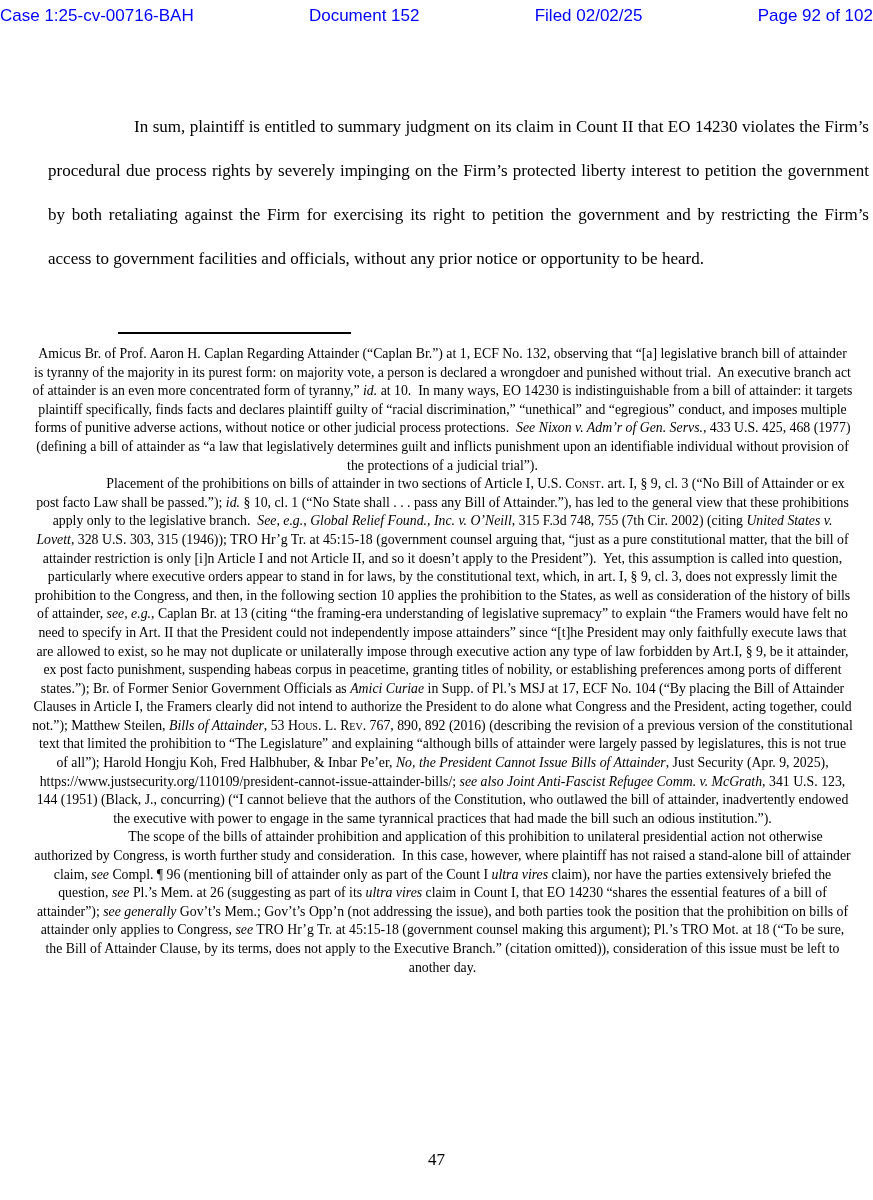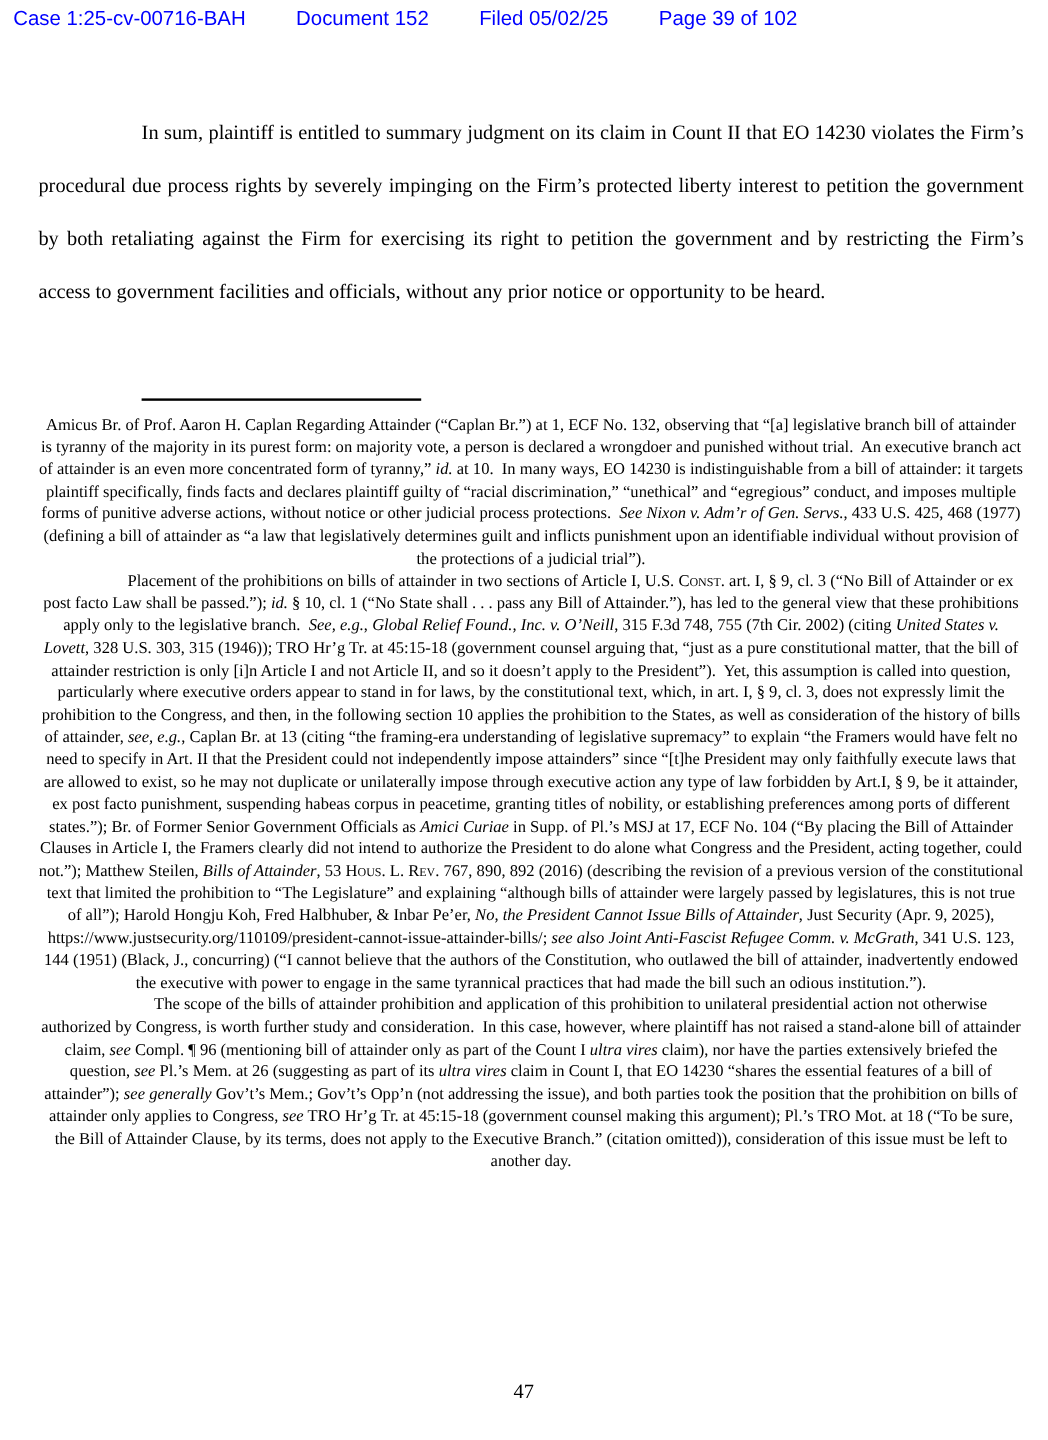--- a/index.html
+++ b/index.html
@@ -11,37 +11,36 @@
     color: #000000;
     font-family: "Liberation Serif", "DejaVu Serif", serif;
     overflow: hidden;
   }
   .header {
     position: absolute;
     top: 6px;
     left: 0;
     right: 0;
     display: flex;
-    justify-content: flex-start;
+    justify-content: space-between;
     gap: 42px;
     font-family: "Liberation Sans", "DejaVu Sans", sans-serif;
     font-size: 17px;
     white-space: nowrap;
-    margin-left: 11px;
   }
   .body-par {
     position: absolute;
     top: 89px;
     left: 32px;
     width: 821px;
     font-size: 17px;
     line-height: 44px;
     text-align: justify;
     text-indent: 86px;
-    margin: 0;
+    margin: 16px;
   }
   .separator {
     position: absolute;
     top: 332px;
     left: 118px;
     width: 233px;
     height: 0;
     border-top: 2px solid #000000;
   }
   .footnote {
@@ -71,22 +70,22 @@
   }
 </style>
 </head>
 <body>
 
 <div class="page">
 
   <div class="header" style="color: rgb(0, 0, 255);">
     <span>Case 1:25-cv-00716-BAH</span>
     <span>Document 152</span>
-    <span>Filed 05/02/25</span>
-    <span>Page 39 of 102</span>
+    <span>Filed 02/02/25</span>
+    <span>Page 92 of 102</span>
   </div>
 
   <p class="body-par">In sum, plaintiff is entitled to summary judgment on its claim in Count II that EO 14230 violates the Firm’s procedural due process rights by severely impinging on the Firm’s protected liberty interest to petition the government by both retaliating against the Firm for exercising its right to petition the government and by restricting the Firm’s access to government facilities and officials, without any prior notice or opportunity to be heard.</p>
 
   <div class="separator"></div>
 
   <div class="footnote">
       <p class="fn-p"><span>Amicus Br. of Prof. Aaron H. Caplan Regarding Attainder (“Caplan Br.”) at 1, ECF No. 132, observing that “[a] legislative branch bill of attainder is tyranny of the majority in its purest form: on majority vote, a person is declared a wrongdoer and punished without trial.  An executive branch act of attainder is an even more concentrated form of tyranny,” </span><span class="it">id.</span><span> at 10.  In many ways, EO 14230 is indistinguishable from a bill of attainder: it targets plaintiff specifically, finds facts and declares plaintiff guilty of “racial discrimination,” “unethical” and “egregious” conduct, and imposes multiple forms of punitive adverse actions, without notice or other judicial process protections.  </span><span class="it">See Nixon v. Adm’r of Gen. Servs.</span><span>, 433 U.S. 425, 468 (1977) (defining a bill of attainder as “a law that legislatively determines guilt and inflicts punishment upon an identifiable individual without provision of the protections of a judicial trial”).</span></p>
       <p class="fn-p indent"><span>Placement of the prohibitions on bills of attainder in two sections of Article I, U.S. </span><span class="sc">Const.</span><span> art. I, § 9, cl. 3 (“No Bill of Attainder or ex post facto Law shall be passed.”); </span><span class="it">id.</span><span> § 10, cl. 1 (“No State shall . . . pass any Bill of Attainder.”), has led to the general view that these prohibitions apply only to the legislative branch.  </span><span class="it">See, e.g.</span><span>, </span><span class="it">Global Relief Found., Inc. v. O’Neill</span><span>, 315 F.3d 748, 755 (7th Cir. 2002) (citing </span><span class="it">United States v. Lovett</span><span>, 328 U.S. 303, 315 (1946)); TRO Hr’g Tr. at 45:15-18 (government counsel arguing that, “just as a pure constitutional matter, that the bill of attainder restriction is only [i]n Article I and not Article II, and so it doesn’t apply to the President”).  Yet, this assumption is called into question, particularly where executive orders appear to stand in for laws, by the constitutional text, which, in art. I, § 9, cl. 3, does not expressly limit the prohibition to the Congress, and then, in the following section 10 applies the prohibition to the States, as well as consideration of the history of bills of attainder, </span><span class="it">see, e.g.</span><span>, Caplan Br. at 13 (citing “the framing-era understanding of legislative supremacy” to explain “the Framers would have felt no need to specify in Art. II that the President could not independently impose attainders” since “[t]he President may only faithfully execute laws that are allowed to exist, so he may not duplicate or unilaterally impose through executive action any type of law forbidden by Art.I, § 9, be it attainder, ex post facto punishment, suspending habeas corpus in peacetime, granting titles of nobility, or establishing preferences among ports of different states.”); Br. of Former Senior Government Officials as </span><span class="it">Amici Curiae</span><span> in Supp. of Pl.’s MSJ at 17, ECF No. 104 (“By placing the Bill of Attainder Clauses in Article I, the Framers clearly did not intend to authorize the President to do alone what Congress and the President, acting together, could not.”); Matthew Steilen, </span><span class="it">Bills of Attainder</span><span>, 53 </span><span class="sc">Hous. L. Rev.</span><span> 767, 890, 892 (2016) (describing the revision of a previous version of the constitutional text that limited the prohibition to “The Legislature” and explaining “although bills of attainder were largely passed by legislatures, this is not true of all”); Harold Hongju Koh, Fred Halbhuber, &amp; Inbar Pe’er, </span><span class="it">No, the President Cannot Issue Bills of Attainder</span><span>, Just Security (Apr. 9, 2025), https://www.justsecurity.org/110109/president-cannot-issue-attainder-bills/; </span><span class="it">see also Joint Anti-Fascist Refugee Comm. v. McGrath</span><span>, 341 U.S. 123, 144 (1951) (Black, J., concurring) (“I cannot believe that the authors of the Constitution, who outlawed the bill of attainder, inadvertently endowed the executive with power to engage in the same tyrannical practices that had made the bill such an odious institution.”).</span></p>
       <p class="fn-p indent"><span>The scope of the bills of attainder prohibition and application of this prohibition to unilateral presidential action not otherwise authorized by Congress, is worth further study and consideration.  In this case, however, where plaintiff has not raised a stand-alone bill of attainder claim, </span><span class="it">see</span><span> Compl. ¶ 96 (mentioning bill of attainder only as part of the Count I </span><span class="it">ultra vires</span><span> claim), nor have the parties extensively briefed the question, </span><span class="it">see</span><span> Pl.’s Mem. at 26 (suggesting as part of its </span><span class="it">ultra vires</span><span> claim in Count I, that EO 14230 “shares the essential features of a bill of attainder”); </span><span class="it">see generally</span><span> Gov’t’s Mem.; Gov’t’s Opp’n (not addressing the issue), and both parties took the position that the prohibition on bills of attainder only applies to Congress, </span><span class="it">see</span><span> TRO Hr’g Tr. at 45:15-18 (government counsel making this argument); Pl.’s TRO Mot. at 18 (“To be sure, the Bill of Attainder Clause, by its terms, does not apply to the Executive Branch.” (citation omitted)), consideration of this issue must be left to another day.</span></p>

